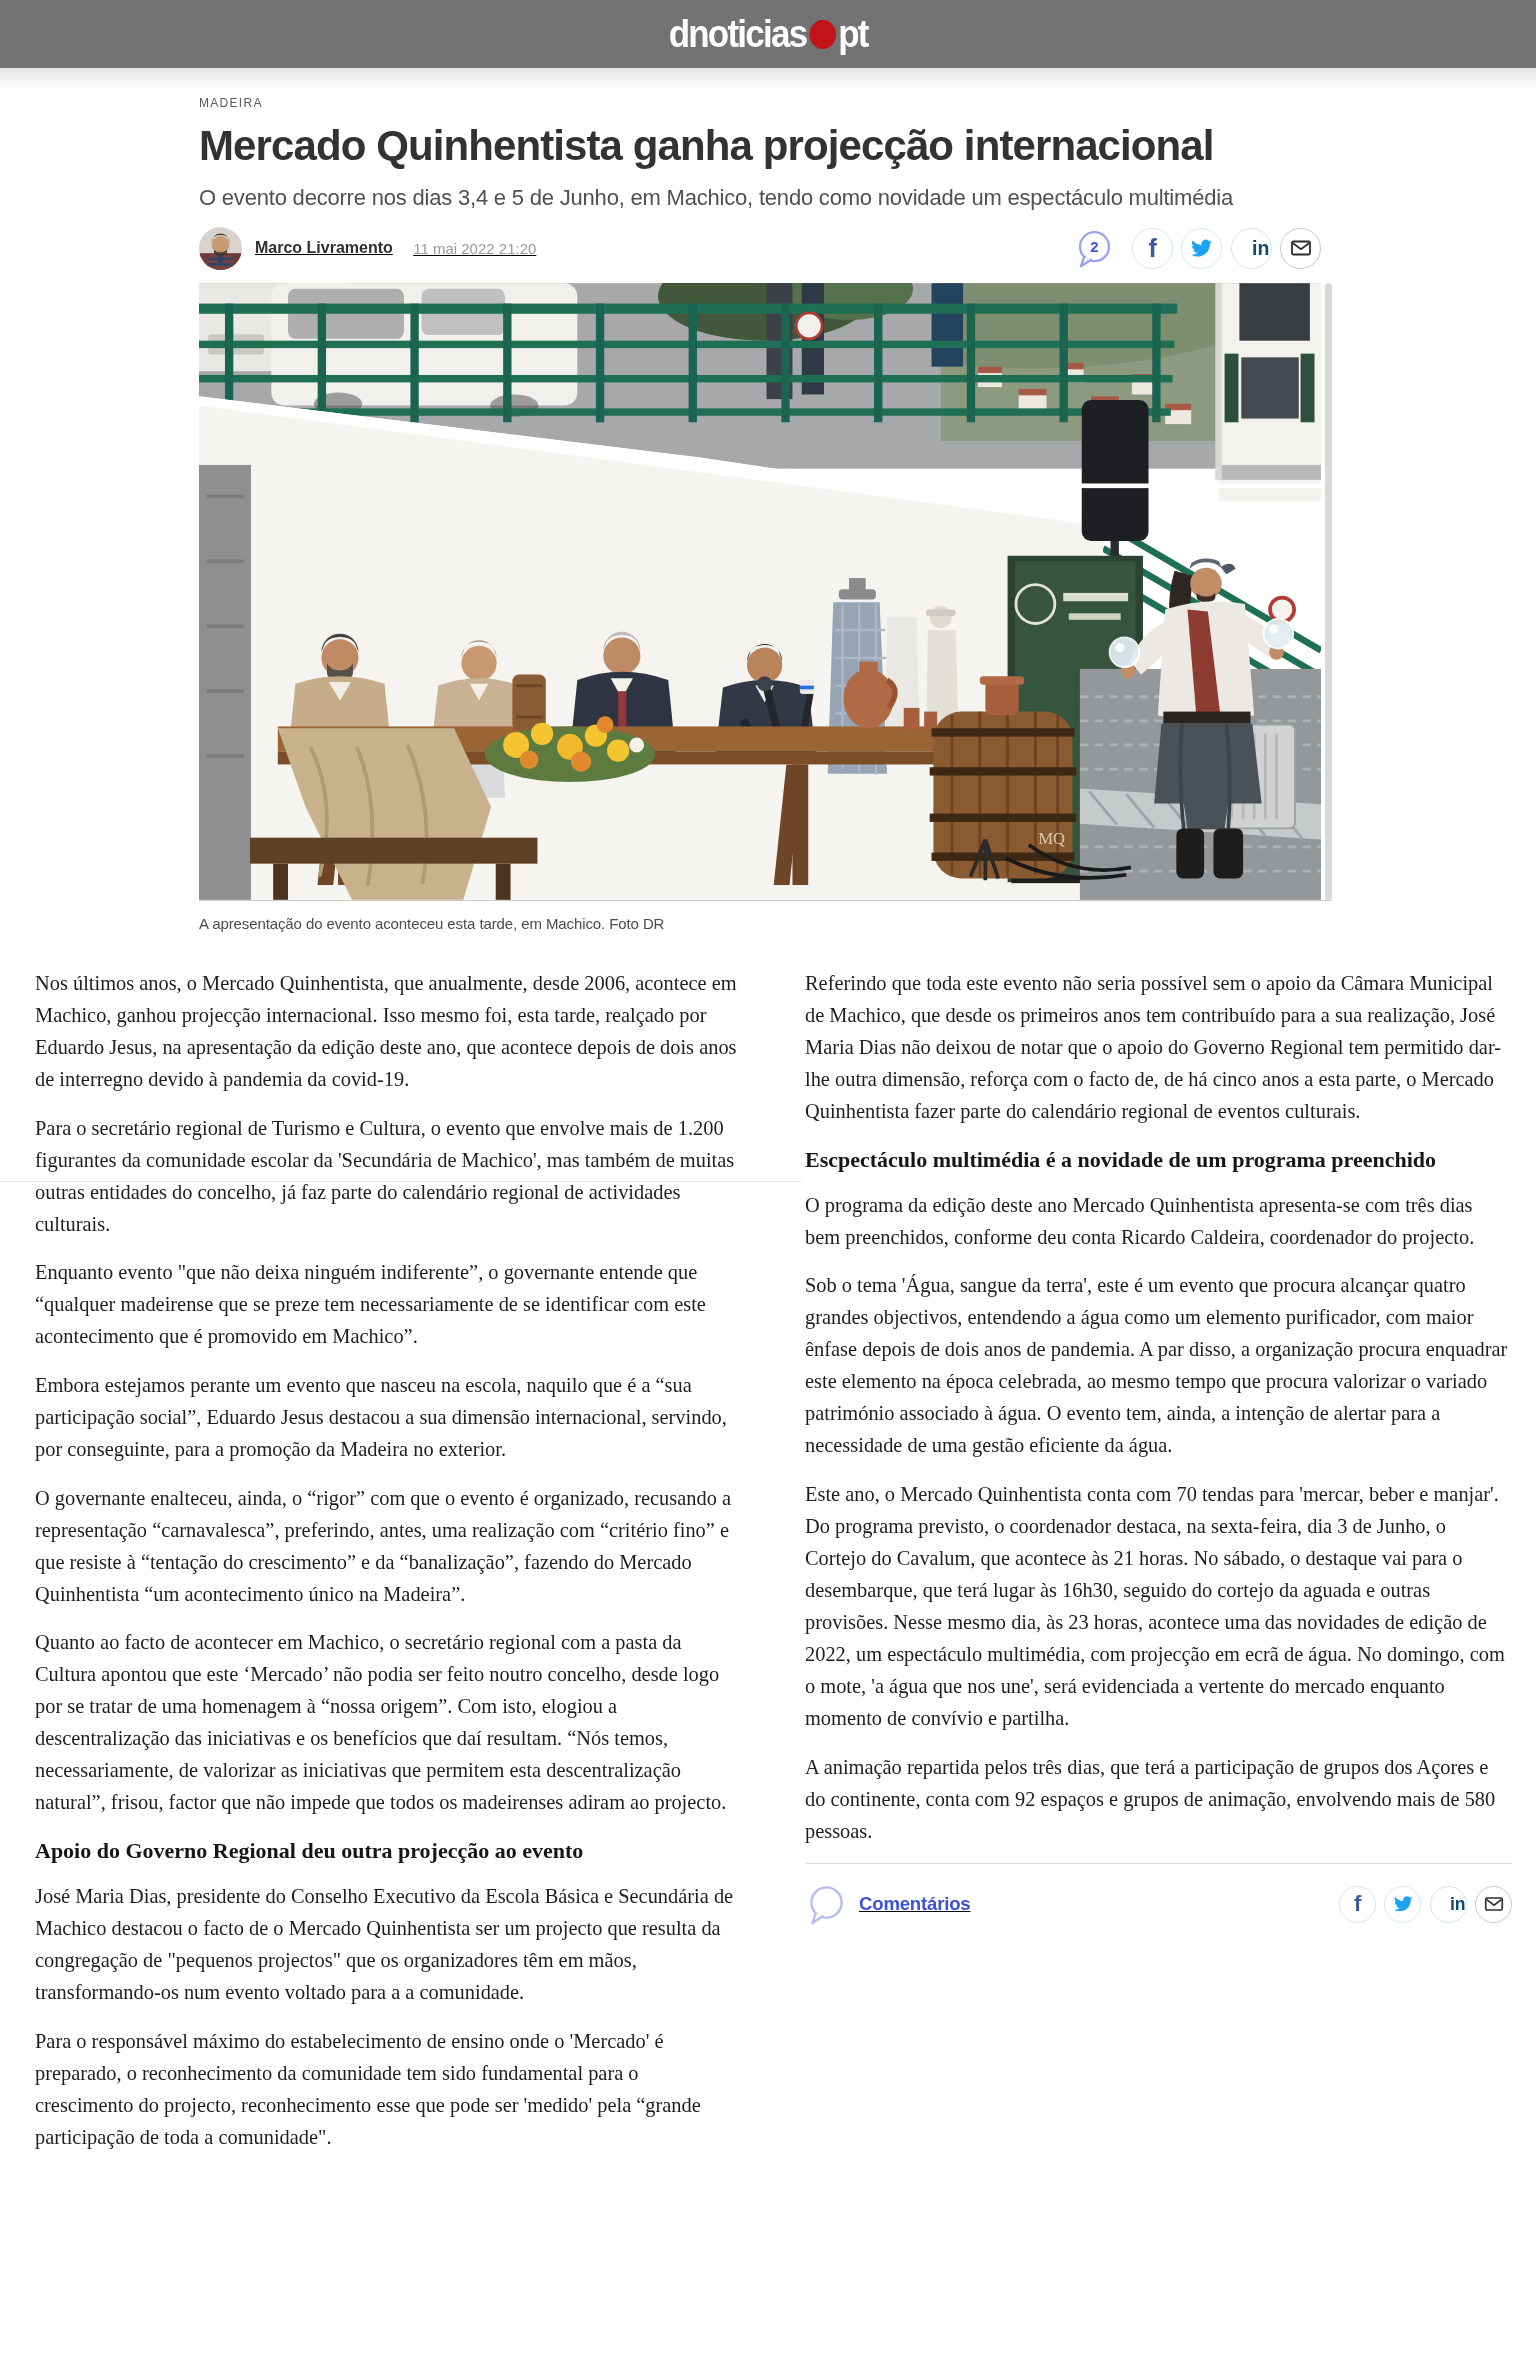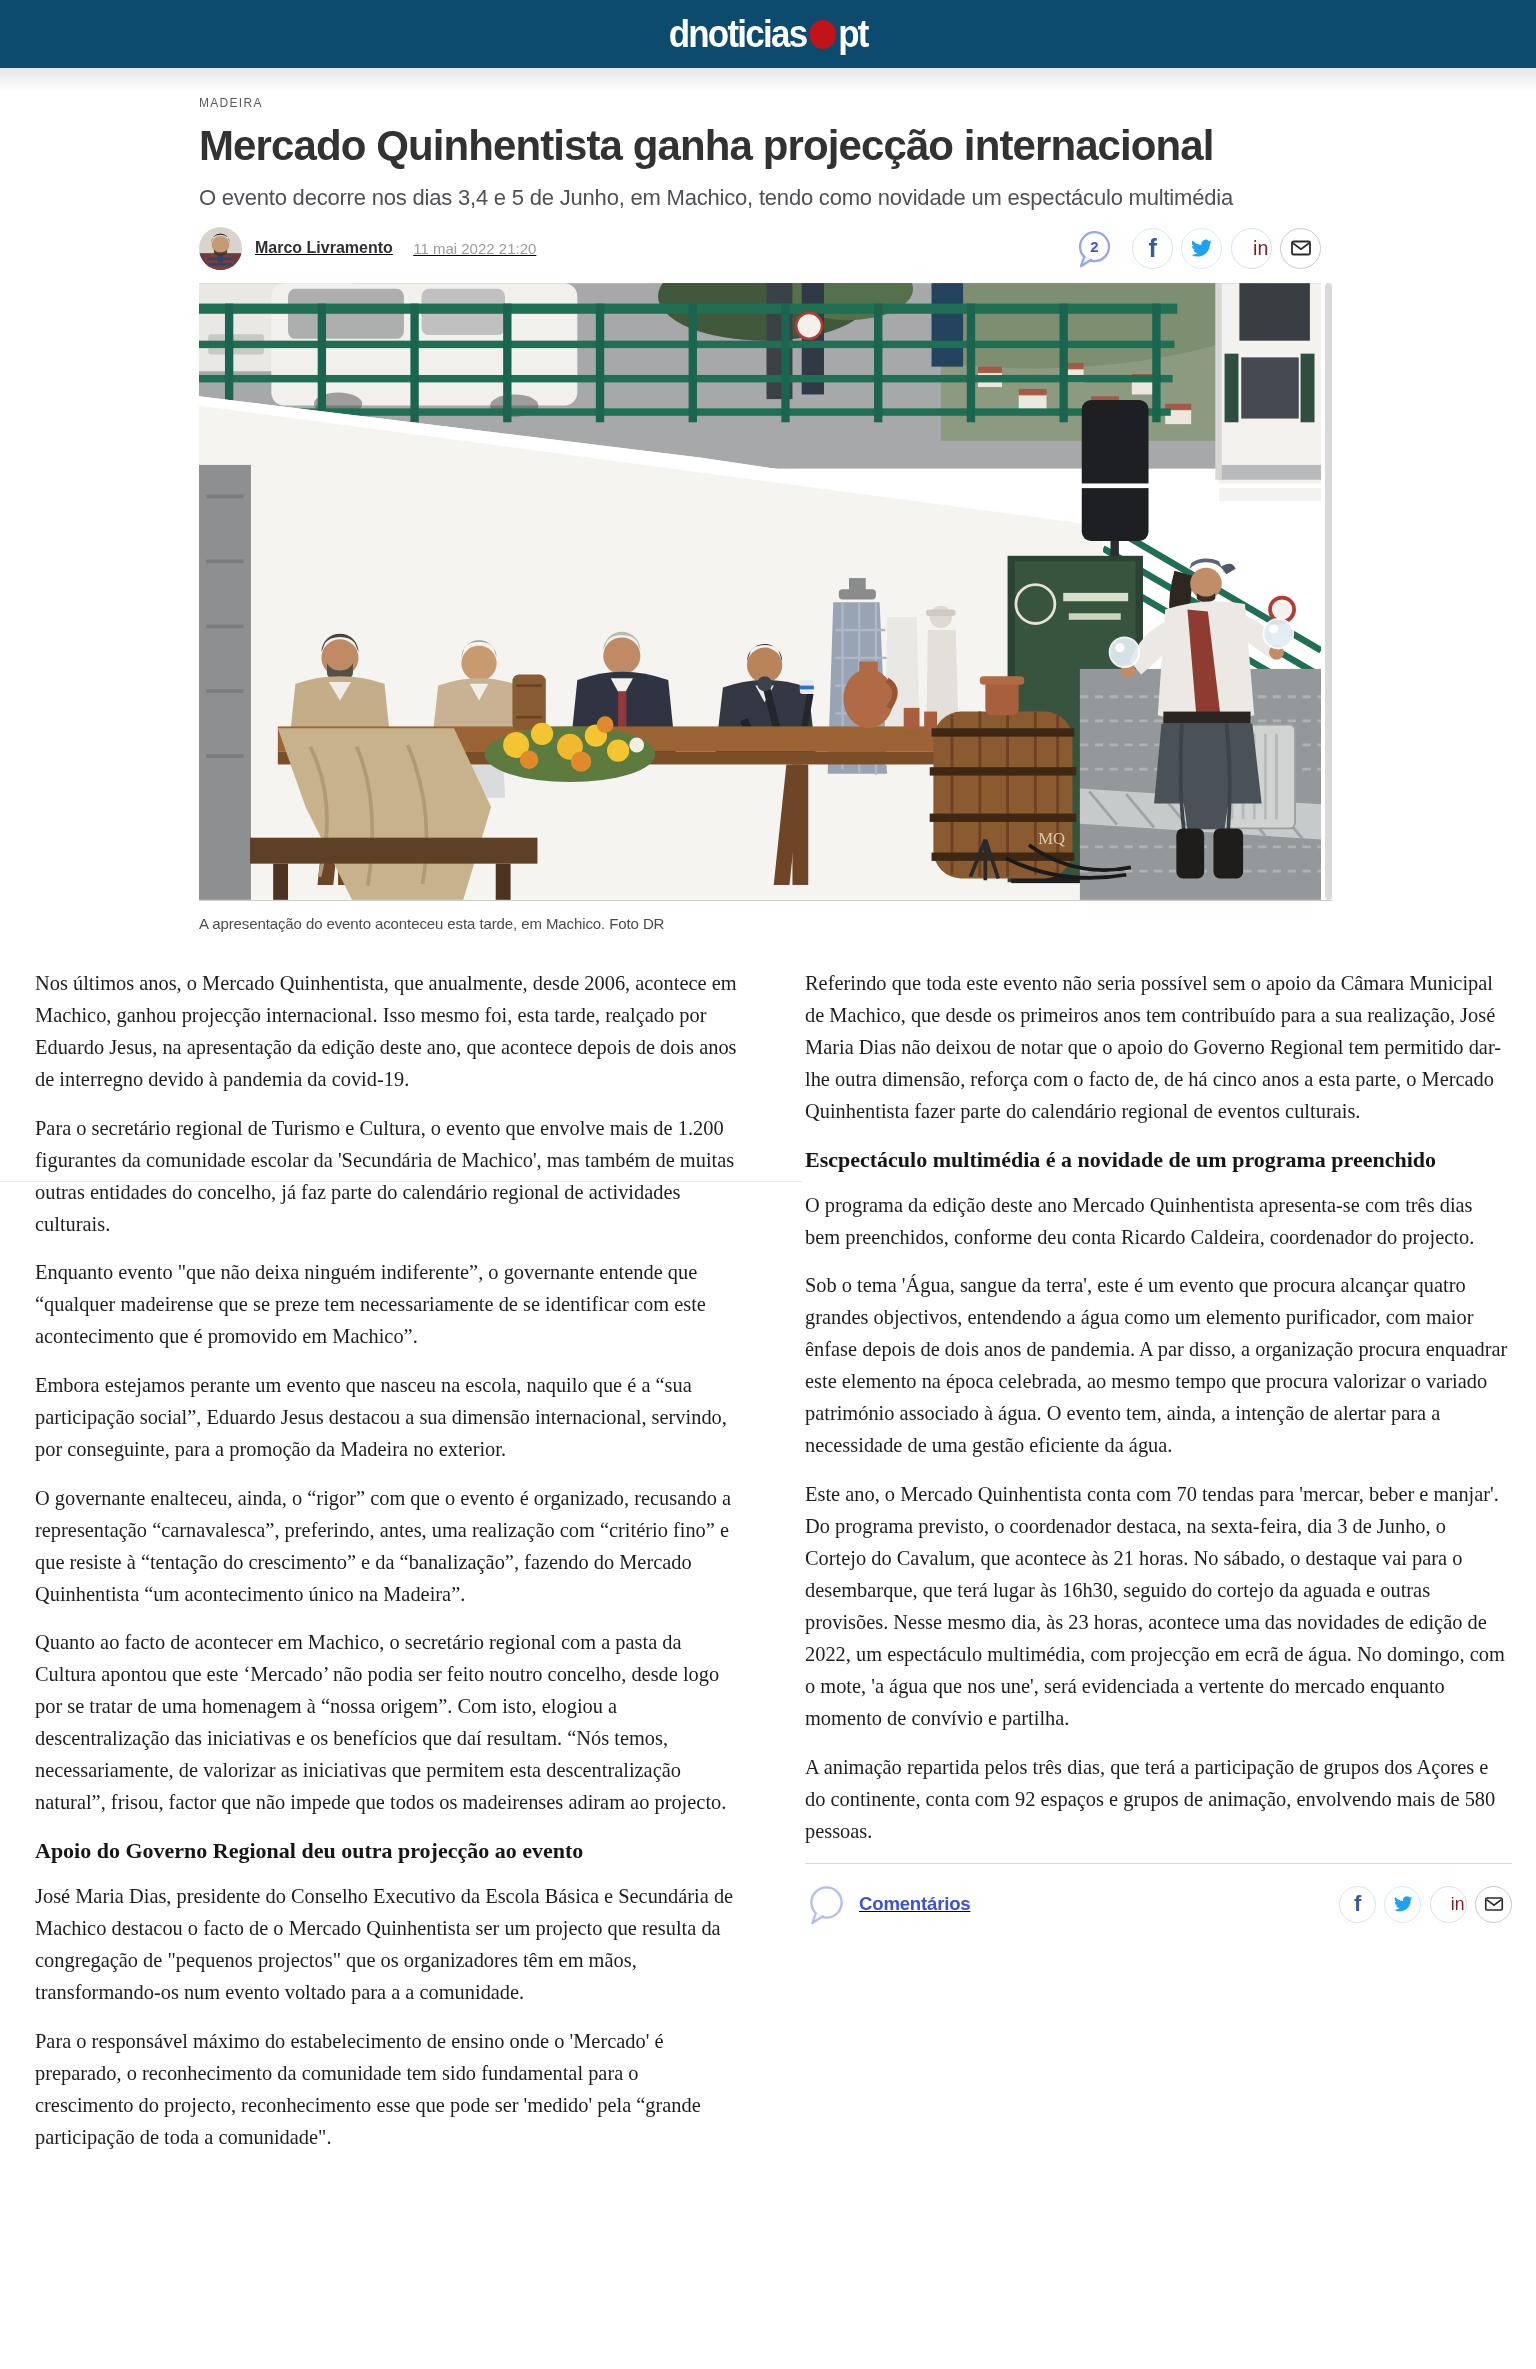--- a/index.html
+++ b/index.html
@@ -1,21 +1,21 @@
 <!DOCTYPE html>
 <html style="font-size:15px"><head>
 <meta charset="utf-8">
 <style>
   html,body{margin:0;padding:0;}
   body{
     width:1536px;height:2369px;overflow:hidden;background:#ffffff;
     font-family:"Liberation Sans",sans-serif;position:relative;
   }
   
-  .topbar{height:68px;background:#0c4a6e;display:flex;align-items:center;justify-content:center;}
+  .topbar{height:68px;background:#737373;display:flex;align-items:center;justify-content:center;}
   .logo{color:#ffffff;font-weight:bold;font-size:38px;letter-spacing:-1.9px;
         display:inline-block;transform:scaleX(.92);white-space:nowrap;}
   .logo .dot{display:inline-block;width:29px;height:29px;border-radius:50%;
         background:#c21418;margin:0 2.8px;vertical-align:-2.8px;}
   .fade{height:24px;background:linear-gradient(#e6e6e8,#ffffff);}
   
   .article-head{margin:3.7px 0 0 199px;width:1122px;position:relative;}
   .category{font-size:12px;color:#5a5b60;letter-spacing:1.3px;}
   .title{font-size:42px;font-weight:bold;color:#323232;letter-spacing:-0.9px;
          margin-top:13px;line-height:1.1;}
@@ -27,21 +27,21 @@
   .author-date{font-size:15px;color:#9b9b9f;margin-left:20.4px;}
   .share-row{display:flex;align-items:center;gap:8.3px;}
   .icon-circle{width:41px;height:41px;border-radius:50%;background:#fff;
                display:flex;align-items:center;justify-content:center;box-sizing:border-box;cursor:pointer;}
   .badge{margin-right:9.3px;position:relative;}
   .fb-border{border:1.9px solid #d6e4f3;}
   .tw-border{border:1.9px solid #d3e9f9;}
   .in-border{border:1.9px solid #d2e2f1;}
   .mail-border{border:1.9px solid #c9c9c9;}
   .fb-glyph{color:#3b5998;font-size:25px;font-weight:bold;line-height:1;}
-  .in-glyph{color:#7f1d1d;font-size:19.5px;font-weight:normal;line-height:1;margin-left:19px;}
+  .in-glyph{color:#0c4a6e;font-size:19.5px;font-weight:bold;line-height:1;margin-left:19px;}
   
   .photo-wrap{position:relative;margin-top:13px;width:1122px;height:617px;}
   .photo-wrap svg{display:block;}
   .photo-strip{position:absolute;left:1126px;top:0;width:6.5px;height:617px;background:#d9d9d9;border-radius:3.7px;}
   .photo-rule{width:1133px;border-bottom:1.9px solid #cccccc;}
   .caption{font-size:15px;color:#4b4b4e;margin-top:14px;letter-spacing:-0.1px;}
   
   .columns{margin:35px 0 0 35px;width:1477px;display:grid;
            grid-template-columns:707px 707px;column-gap:63px;position:relative;z-index:1;}
   .columns p{font-family:"Liberation Serif",serif;font-size:20.4px;line-height:32px;

